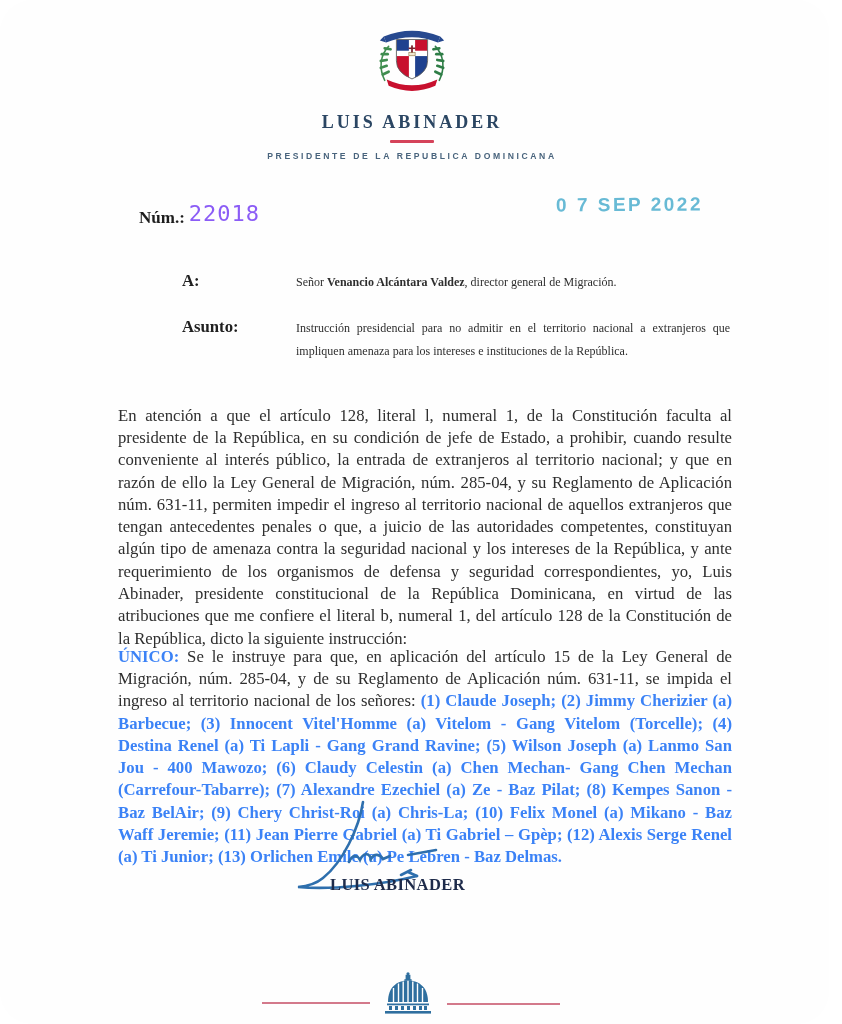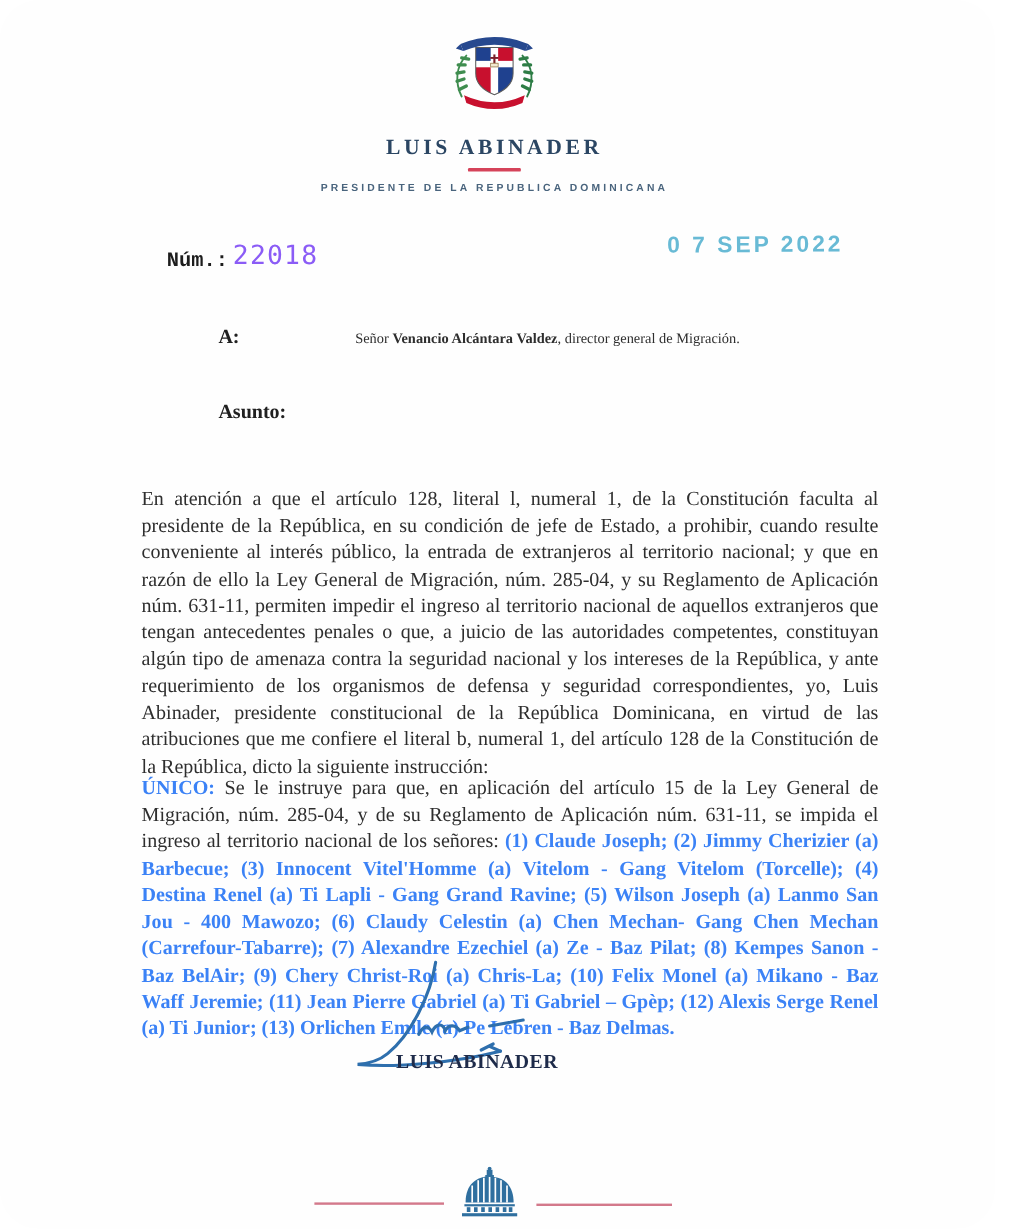--- a/index.html
+++ b/index.html
@@ -30,40 +30,40 @@
     margin:7px auto 8px auto;border-radius:1px;
   }
   .lh-subtitle{
     font-family:"Liberation Sans", sans-serif;
     font-size:8.6px;font-weight:600;
     letter-spacing:2.6px;
     color:#49647d;
   }
   
   .num-block{position:absolute;left:139px;top:203px;}
-  .num-label{font-size:17px;font-weight:bold;color:#1d1d1d;font-family:Liberation Mono, monospace;}
+  .num-label{font-size:17px;font-weight:bold;color:#1d1d1d;}
   .num-value{
     font-family:"DejaVu Sans Mono", monospace;
     font-size:22px;color:#8b5cf6;
     letter-spacing:1px;
     position:relative;top:-2px;margin-left:4px;
   }
   .date-stamp{
     position:absolute;left:556px;top:194px;
     font-family:"Liberation Sans", sans-serif;
     font-size:19px;font-weight:bold;
     letter-spacing:2.5px;
     color:#5cb5d2;
     opacity:.92;
     transform:rotate(-.4deg);
   }
   
   .addr{position:absolute;left:182px;top:271px;width:548px;}
   .addr-row{display:grid;grid-template-columns:114px 1fr;}
-  .addr-row + .addr-row{margin-top:40px;}
+  .addr-row + .addr-row{margin-top:24px;}
   .addr-label{font-size:16.7px;font-weight:bold;color:#202020;}
   .addr-text{
     font-size:12px;line-height:22.3px;
     text-align:justify;color:#2e2e2e;
   }
   
   .para{
     position:absolute;left:118px;width:614px;
     font-size:16.7px;line-height:22.3px;
     text-align:justify;color:#2e2e2e;
@@ -148,20 +148,21 @@
 
   <div class="date-stamp">0 7 SEP 2022</div>
 
   <div class="addr">
     <div class="addr-row">
       <div class="addr-label">A:</div>
       <div class="addr-text"><span>Señor </span><b>Venancio Alcántara Valdez</b><span>, director general de Migración.</span></div>
     </div>
     <div class="addr-row">
       <div class="addr-label">Asunto:</div>
+      <div class="addr-text">Instrucción presidencial para no admitir en el territorio nacional a extranjeros que impliquen amenaza para los intereses e instituciones de la República.</div>
     </div>
   </div>
 
   <p class="para para-1">En atención a que el artículo 128, literal l, numeral 1, de la Constitución faculta al presidente de la República, en su condición de jefe de Estado, a prohibir, cuando resulte conveniente al interés público, la entrada de extranjeros al territorio nacional; y que en razón de ello la Ley General de Migración, núm. 285-04, y su Reglamento de Aplicación núm. 631-11, permiten impedir el ingreso al territorio nacional de aquellos extranjeros que tengan antecedentes penales o que, a juicio de las autoridades competentes, constituyan algún tipo de amenaza contra la seguridad nacional y los intereses de la República, y ante requerimiento de los organismos de defensa y seguridad correspondientes, yo, Luis Abinader, presidente constitucional de la República Dominicana, en virtud de las atribuciones que me confiere el literal b, numeral 1, del artículo 128 de la Constitución de la República, dicto la siguiente instrucción:</p>
 
   <p class="para para-unico"><b>ÚNICO:</b><span> Se le instruye para que, en aplicación del artículo 15 de la Ley General de Migración, núm. 285-04, y de su Reglamento de Aplicación núm. 631-11, se impida el ingreso al territorio nacional de los señores: </span><b>(1) Claude Joseph; (2) Jimmy Cherizier (a) Barbecue; (3) Innocent Vitel'Homme (a) Vitelom - Gang Vitelom (Torcelle); (4) Destina Renel (a) Ti Lapli - Gang Grand Ravine; (5) Wilson Joseph (a) Lanmo San Jou - 400 Mawozo; (6) Claudy Celestin (a) Chen Mechan- Gang Chen Mechan (Carrefour-Tabarre); (7) Alexandre Ezechiel (a) Ze - Baz Pilat; (8) Kempes Sanon - Baz BelAir; (9) Chery Christ-Roi (a) Chris-La; (10) Felix Monel (a) Mikano - Baz Waff Jeremie; (11) Jean Pierre Gabriel (a) Ti Gabriel – Gpèp; (12) Alexis Serge Renel (a) Ti Junior; (13) Orlichen Emile (a) Pe Lebren - Baz Delmas.</b></p>
 
   <div class="sig-zone">
     <svg class="sig-svg" width="180" height="104" viewBox="0 0 180 104">
       <g fill="none" stroke="#2e6fad" stroke-width="2.6" stroke-linecap="round">

